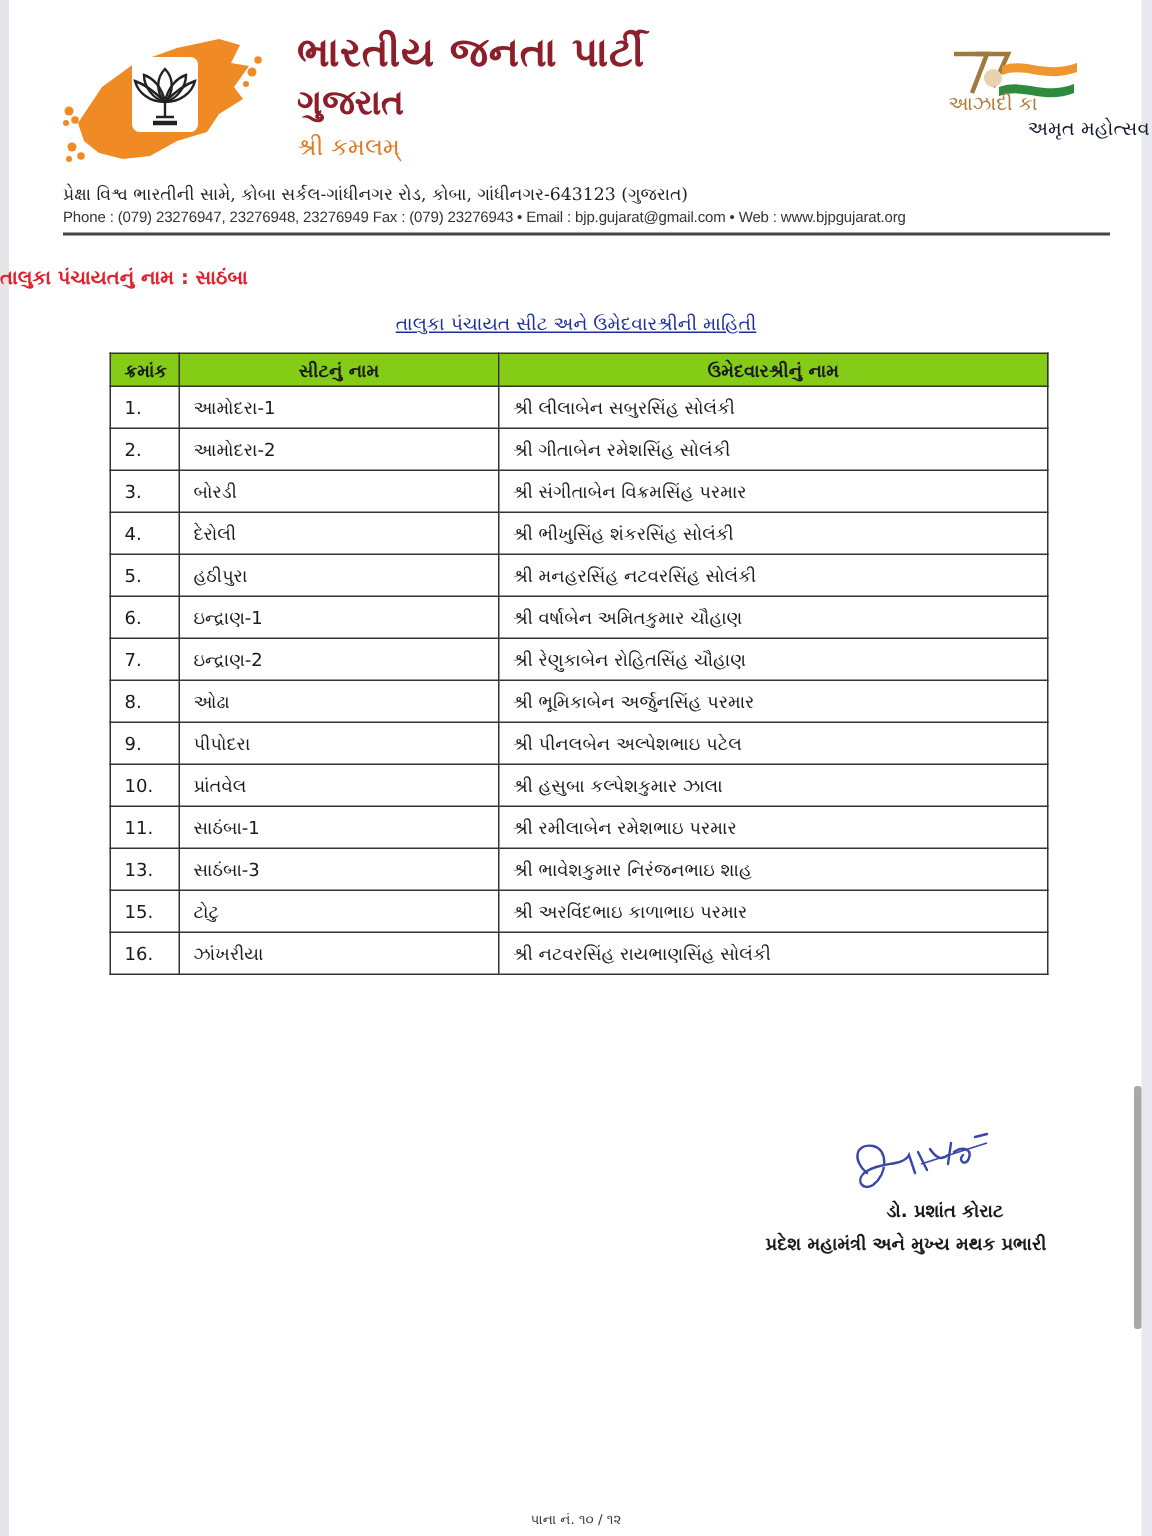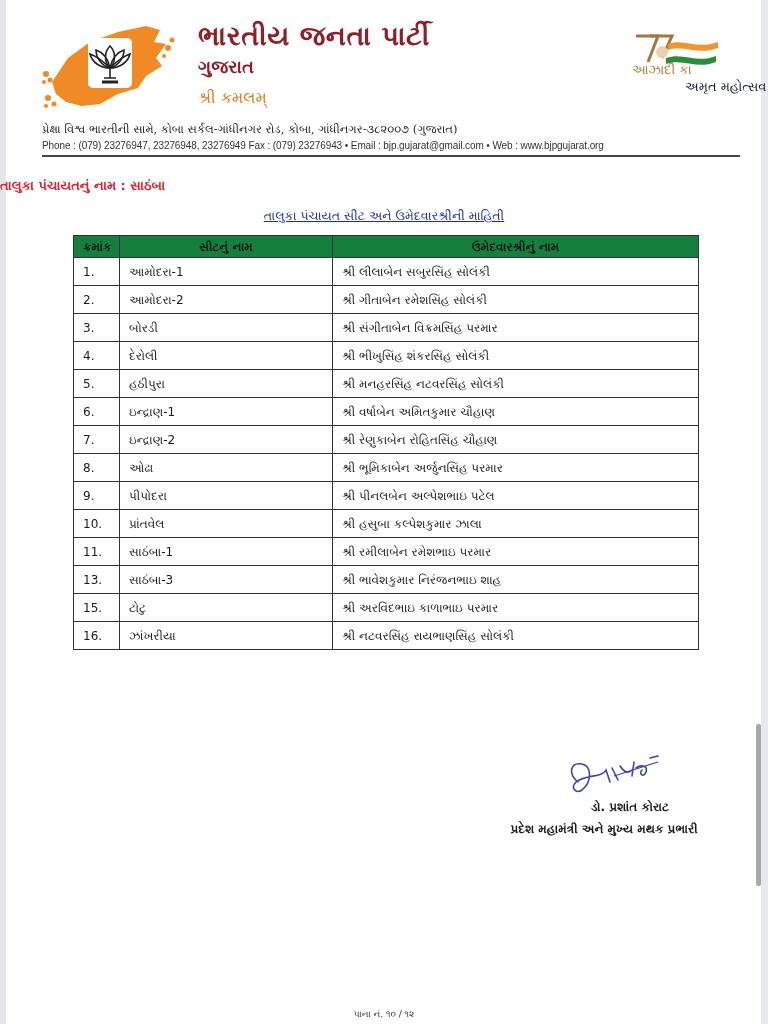--- a/index.html
+++ b/index.html
@@ -9,37 +9,37 @@
     font-family: "DejaVu Sans", sans-serif;
     color: #1a1a1a;
   }
   .edge-left { position: absolute; left: 0; top: 0; width: 6px; height: 1024px; background: #e6e6ea; }
   .edge-right { position: absolute; right: 0; top: 0; width: 7px; height: 1024px; background: #e8e8ef; }
   .scroll-thumb { position: absolute; left: 756px; top: 724px; width: 5px; height: 162px; background: #a8a8a8; border-radius: 2px; }
 
   
   .logo { position: absolute; left: 38px; top: 20px; width: 140px; height: 92px; }
   .org-title { position: absolute; left: 198px; top: 20px; font-size: 27px; font-weight: bold; color: #8c1f2a; letter-spacing: 0.5px; white-space: nowrap; }
-  .org-state { position: absolute; left: 198px; top: 56px; font-size: 18px; font-weight: bold; color: #8c1f2a; }
+  .org-state { position: absolute; left: 198px; top: 56px; font-size: 23px; font-weight: bold; color: #8c1f2a; }
   .org-office { position: absolute; left: 198px; top: 88px; font-size: 16px; color: #e07b1f; }
   .azadi { position: absolute; left: 628px; top: 28px; width: 120px; height: 72px; }
   .azadi-l1 { position: absolute; left: 632px; top: 62px; font-size: 13px; color: #b07a3a; white-space: nowrap; }
   .azadi-l2 { position: absolute; left: 652px; top: 79px; font-size: 13px; color: #0f172a; white-space: nowrap; margin-left: 33px; }
   .address { position: absolute; left: 42px; top: 122px; font-size: 11.5px; color: #222; font-family: "DejaVu Serif", serif; white-space: nowrap; }
   .contact { position: absolute; left: 42px; top: 140px; font-size: 10px; color: #333; font-family: "Liberation Sans", sans-serif; white-space: nowrap; letter-spacing: -0.1px; }
   .header-rule { position: absolute; left: 42px; top: 155px; width: 698px; height: 2px; background: #444; }
 
   
   .title-main { position: absolute; left: 0; width: 768px; top: 178px; text-align: left; font-size: 13px; font-weight: bold; color: #e0212e; }
   .title-sub { position: absolute; left: 0; width: 768px; top: 208px; text-align: center; font-size: 12.5px; font-weight: normal; color: #1c2ea0; text-decoration: underline; }
 
   
   .seat-table { position: absolute; left: 73px; top: 235px; width: 626px; border-collapse: collapse; font-size: 12px; }
   .seat-table th, .seat-table td { border: 1.5px solid #333; height: 27px; padding: 0 0 0 9px; text-align: left; }
-  .seat-table th { background: #15803d; font-weight: bold; height: 21px; font-size: 12px; margin-left: 24px; }
+  .seat-table th { background: #84cc16; font-weight: bold; height: 21px; font-size: 12px; margin-left: 24px; }
   .seat-table th.center { text-align: center; padding: 0; }
   .col-no { width: 36px; }
   .col-seat { width: 212px; }
   .seat-table td { color: #1a1a1a; }
 
   
   .signature { position: absolute; left: 562px; top: 752px; width: 100px; height: 48px; }
   .signer-name { position: absolute; left: 540px; top: 800px; width: 180px; text-align: center; font-size: 12px; font-weight: bold; white-space: nowrap; }
   .signer-role { position: absolute; left: 494px; top: 822px; width: 220px; text-align: center; font-size: 12px; font-weight: bold; white-space: nowrap; }
 
@@ -81,21 +81,21 @@
 <svg class="azadi" viewBox="0 0 120 72">
   <path d="M8 8 L30 8 L20 34" fill="none" stroke="#a07a3a" stroke-width="3"></path>
   <path d="M22 8 L44 8 L34 30" fill="none" stroke="#a07a3a" stroke-width="3"></path>
   <circle cx="34" cy="24" r="6" fill="#e8d2b0"></circle>
   <path d="M40 16 C56 10 68 22 90 14 L90 20 C68 28 56 16 40 22 Z" fill="#f0962e"></path>
   <path d="M38 30 C56 24 68 36 88 28 L88 34 C68 42 56 30 38 36 Z" fill="#2e8b3d"></path>
 </svg>
 <div class="azadi-l1">આઝાદી કા</div>
 <div class="azadi-l2">અમૃત મહોત્સવ</div>
 
-<div class="address">પ્રેક્ષા વિશ્વ ભારતીની સામે, કોબા સર્કલ-ગાંધીનગર રોડ, કોબા, ગાંધીનગર-૩૮૨૦૦૭ (ગુજરાત)</div>
+<div class="address">પ્રેક્ષા વિશ્વ ભારતીની સામે, કોબા સર્કલ-ગાંધીનગર રોડ, કોબા, ગાંધીનગર-643123 (ગુજરાત)</div>
 <div class="contact">Phone : (079) 23276947, 23276948, 23276949  Fax : (079) 23276943   •  Email : bjp.gujarat@gmail.com • Web : www.bjpgujarat.org</div>
 <div class="header-rule"></div>
 
 <div class="title-main">તાલુકા પંચાયતનું નામ : સાઠંબા</div>
 <div class="title-sub">તાલુકા પંચાયત સીટ અને ઉમેદવારશ્રીની માહિતી</div>
 
 <table class="seat-table">
   <thead>
     <tr>
       <th class="col-no">ક્રમાંક</th>

